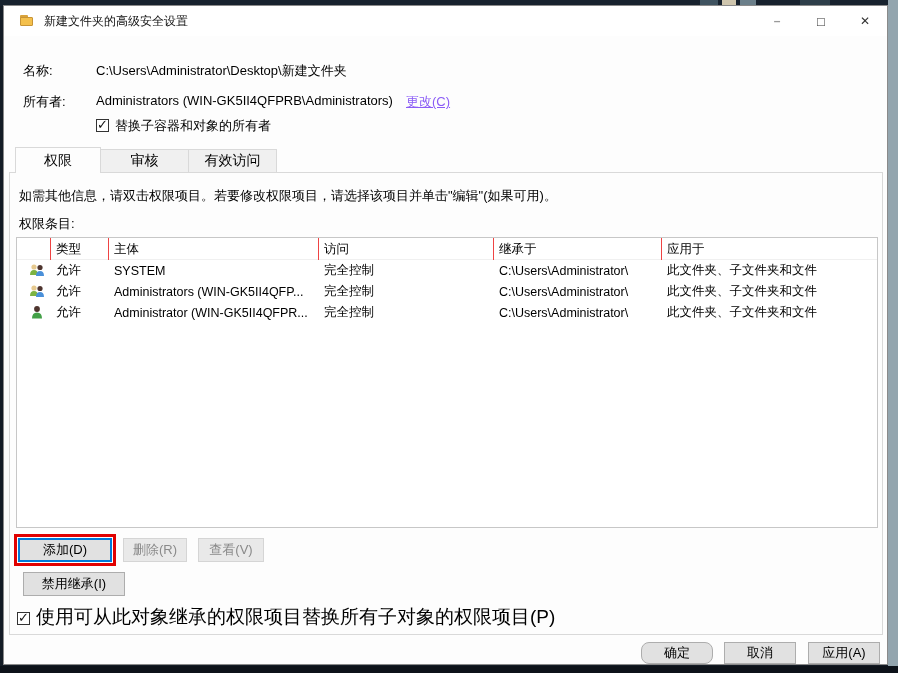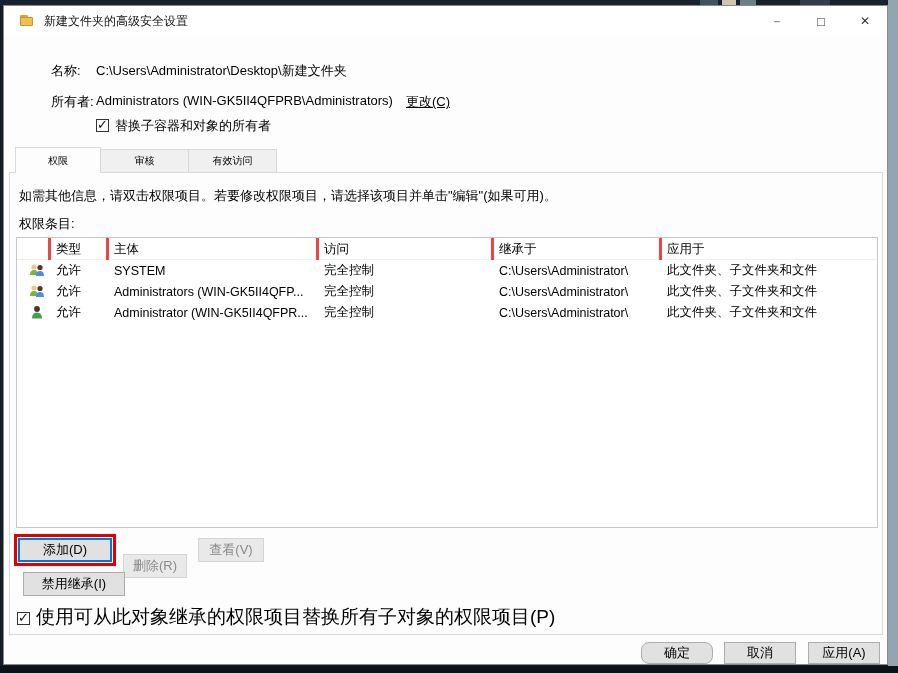--- a/index.html
+++ b/index.html
@@ -20,43 +20,43 @@
   .title-icon .back { position:absolute; left:1px; top:2px; width:8px; height:4px; background:#d9a33c; border-radius:1px; }
   .title-icon .front { position:absolute; left:1px; top:4px; width:13px; height:9px; background:#f4c04c; border:1px solid #c89435; border-radius:1px; }
   .title-text { margin-left:9px; font-size:12px; color:#111; }
   .win-controls { margin-left:auto; display:flex; height:30px; }
   .win-btn { width:44px; height:30px; display:flex; align-items:center; justify-content:center; font-size:12px; color:#333; }
   .win-btn.min { color:#9a9a9a; font-weight:bold; }
   .win-btn.max { font-size:13px; }
   .win-btn.close { font-size:12px; }
 
   
-  .lbl { position:absolute; font-size:13px;margin-left:28px; }
+  .lbl { position:absolute; font-size:13px; }
   .val { position:absolute; font-size:13px; }
-  .link { color:#000000; cursor:pointer;text-decoration:underline; }
+  .link { color:#8b5cf6; cursor:pointer;text-decoration:underline; }
 
   .checkbox { display:inline-block; width:13px; height:13px; border:1px solid #333; background:#fff; position:relative; vertical-align:-2px; margin-right:6px; }
   .checkbox.checked:after { content:"✓"; position:absolute; left:0px; top:-3px; font-size:13px; color:#111; }
 
   
   .tabs { position:absolute; left:11px; top:141px; display:flex; align-items:flex-end; height:26px; z-index:3; }
-  .tab { height:24px; padding:0 10px; background:#f0f0f0; border:1px solid #d9d9d9; border-left:none; font-size:10px; display:flex; align-items:center; justify-content:center; min-width:88px; }
+  .tab { height:24px; padding:0 10px; background:#f0f0f0; border:1px solid #d9d9d9; border-left:none; font-size:14px; display:flex; align-items:center; justify-content:center; min-width:88px; }
   .tab:first-child { border-left:1px solid #d9d9d9; }
   .tab.active { height:26px; background:#fdfdfd; border:1px solid #d9d9d9; border-bottom:none; min-width:86px; }
 
   
   .tabpage { position:absolute; left:5px; top:166px; width:874px; height:463px; background:#fdfdfd; border:1px solid #d9d9d9; z-index:1; }
   .instruction { position:absolute; left:9px; top:14px; font-size:13px; }
   .entries-label { position:absolute; left:9px; top:42px; font-size:13px; }
 
   
   .listview { position:absolute; left:6px; top:64px; width:862px; height:291px; background:#ffffff; border:1px solid #c7c7c7; }
   .lv-grid { display:grid; grid-template-columns:34px 58px 210px 175px 168px 1fr; align-items:center; }
   .lv-header { height:22px; border-bottom:1px solid #f0f0f0; }
-  .lv-header .hcell { font-size:12.5px; height:22px; display:flex; align-items:center; padding-left:5px; border-right:3px solid #ef4444; }
+  .lv-header .hcell { font-size:12.5px; height:22px; display:flex; align-items:center; padding-left:5px; border-right:1px solid #ef4444; }
   .lv-header .hcell.nosep { border-right:none; }
   .lv-row { height:21px; font-size:12.5px; }
   .lv-row .cell { padding-left:5px; white-space:nowrap; overflow:hidden; }
   .row-icon { width:16px; height:16px; margin-left:12px; }
 
   
   .btn { position:absolute; height:24px; background:#e1e1e1; border:1px solid #adadad; font-size:13px; display:flex; align-items:center; justify-content:center; }
   .btn.default { border:2px solid #0078d7; }
   .btn.disabled { background:#e9e9e9; border-color:#d5d5d5; color:#8a8a8a; }
   .annotation { position:absolute; border:3px solid #e00000; z-index:5; pointer-events:none; }
@@ -159,21 +159,21 @@
         <div class="cell">允许</div>
         <div class="cell">Administrator (WIN-GK5II4QFPR...</div>
         <div class="cell">完全控制</div>
         <div class="cell">C:\Users\Administrator\</div>
         <div class="cell">此文件夹、子文件夹和文件</div>
       </div>
     </div>
 
     <div class="annotation" style="left:4px;top:361px;width:102px;height:32px;"></div>
     <div class="btn default" style="left:8px;top:365px;width:94px;">添加(D)</div>
-    <div class="btn disabled" style="left:113px;top:381px;width:64px;">删除(R)</div>
+    <div class="btn disabled" style="left:113px;top:365px;width:64px;">删除(R)</div>
     <div class="btn disabled" style="left:188px;top:365px;width:66px;">查看(V)</div>
 
     <div class="btn" style="left:13px;top:399px;width:102px;">禁用继承(I)</div>
 
     <div class="bottom-check">
       <span class="checkbox checked"><span></span></span><span>使用可从此对象继承的权限项目替换所有子对象的权限项目(P)</span>
     </div>
   </div>
 
   <div class="footer-btn" style="left:637px;border-radius:8px;">确定</div>

